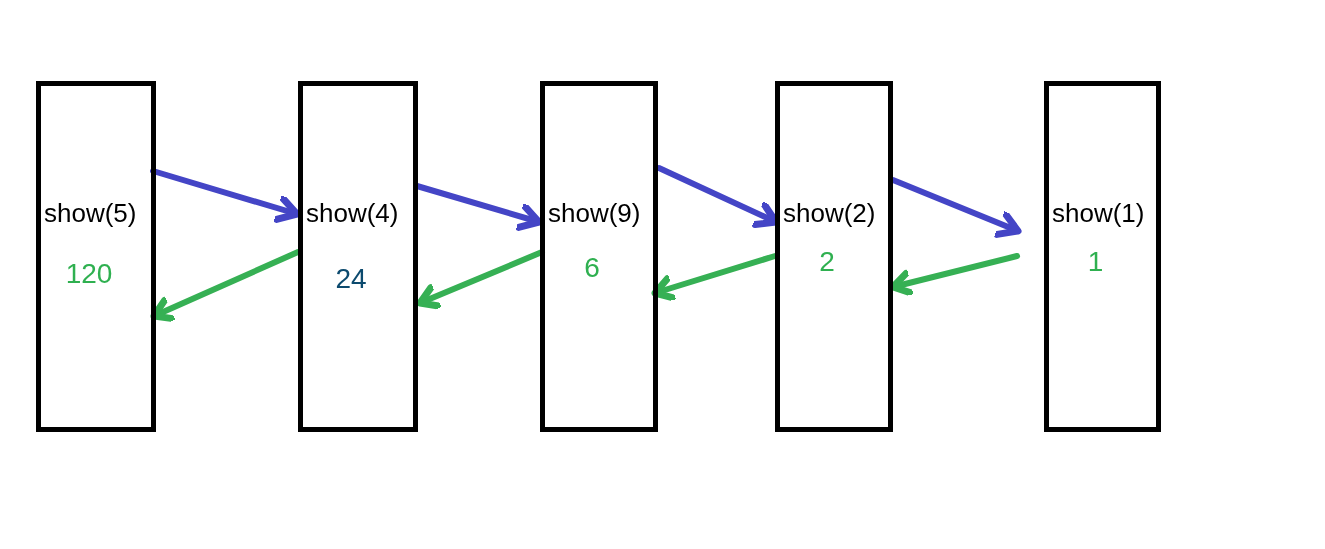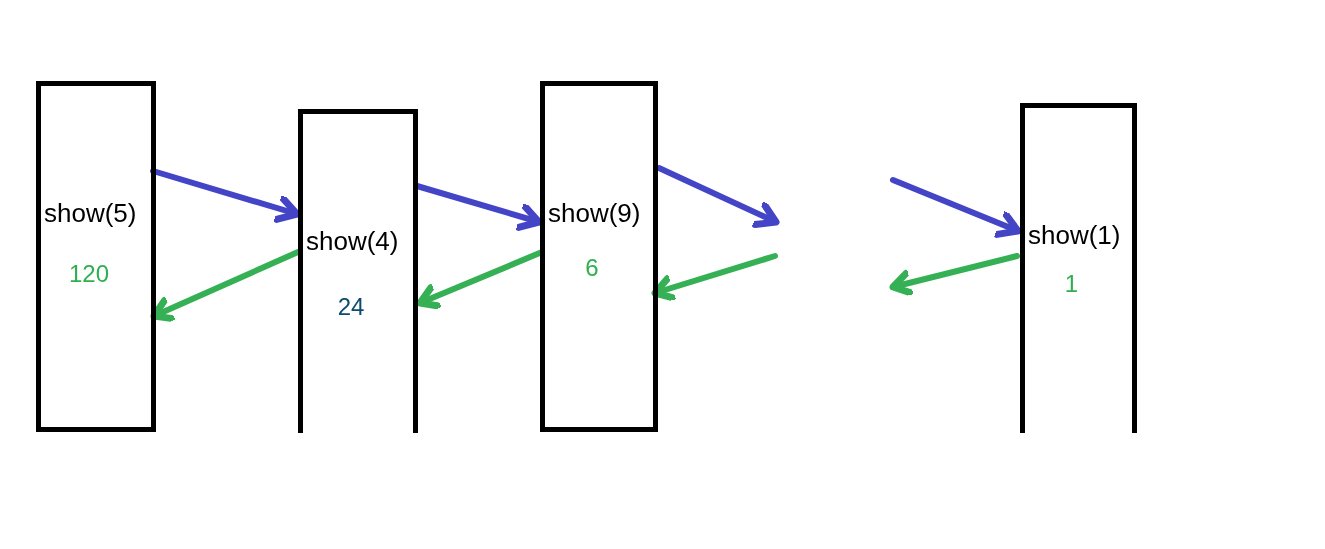--- a/index.html
+++ b/index.html
@@ -39,29 +39,29 @@
     font-size: 26px;
     line-height: 30px;
     color: #000000;
     white-space: nowrap;
   }
   .frame-value {
     position: absolute;
     left: 0;
     right: 14px;
     text-align: center;
-    font-size: 24px;
+    font-size: 28px;
     line-height: 31px;
     white-space: nowrap;
   }
   .b1 { left: 36px;   width: 110px; }
   .b2 { left: 298px;  width: 110px; }
   .b3 { left: 540px;  width: 108px; }
   .b4 { left: 775px;  width: 108px; }
-  .b5 { left: 1020px; width: 107px; margin-top: 22px; }
+  .b5 { left: 1044px; width: 107px; }
   .v1 { top: 172px; }
   .v2 { top: 177px; }
   .v3 { top: 166px; }
   .v4 { top: 160px; }
   .v5 { top: 160px; }
 </style>
 </head>
 <body>
 
 <div class="canvas">
@@ -85,29 +85,33 @@
     <line x1="542" y1="252" x2="420" y2="303" stroke-width="6" stroke-linecap="round" marker-end="url(#head-return)" class="return-arrow" stroke="#36b054"></line>
     <line x1="775" y1="256" x2="655" y2="293" stroke-width="6" stroke-linecap="round" marker-end="url(#head-return)" class="return-arrow" stroke="#36b054"></line>
     <line x1="1017" y1="256" x2="893" y2="287" stroke-width="6" stroke-linecap="round" marker-end="url(#head-return)" class="return-arrow" stroke="#36b054"></line>
   </svg>
 
   <div class="frame-box b1" style="border-color: rgb(0, 0, 0);">
     <span class="frame-label">show(5)</span>
     <span class="frame-value v1" style="color: rgb(47, 176, 80);">120</span>
   </div>
 
-  <div class="frame-box b2" style="border-color: rgb(0, 0, 0); margin-top: 28px;">
+  <div class="frame-box b2" style="border-color: rgb(0, 0, 0);">
     <span class="frame-label">show(4)</span>
     <span class="frame-value v2" style="color: #0c4a6e;">24</span>
   </div>
 
   <div class="frame-box b3" style="border-color: rgb(0, 0, 0);">
     <span class="frame-label">show(9)</span>
     <span class="frame-value v3" style="color: rgb(47, 176, 80);">6</span>
   </div>
 
+  <div class="frame-box b4" style="border-color: rgb(0, 0, 0);">
+    <span class="frame-label">show(2)</span>
+    <span class="frame-value v4" style="color: rgb(47, 176, 80);">2</span>
+  </div>
 
   <div class="frame-box b5" style="border-color: rgb(0, 0, 0);">
     <span class="frame-label">show(1)</span>
     <span class="frame-value v5" style="color: rgb(47, 176, 80);">1</span>
   </div>
 
 </div>
 
 </body></html>

